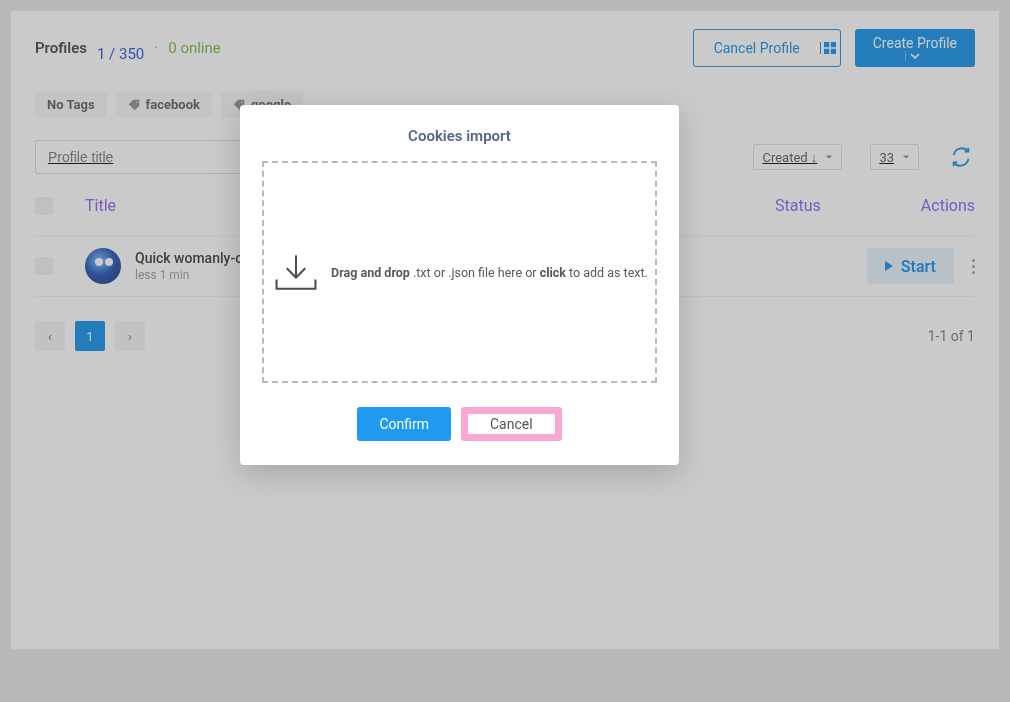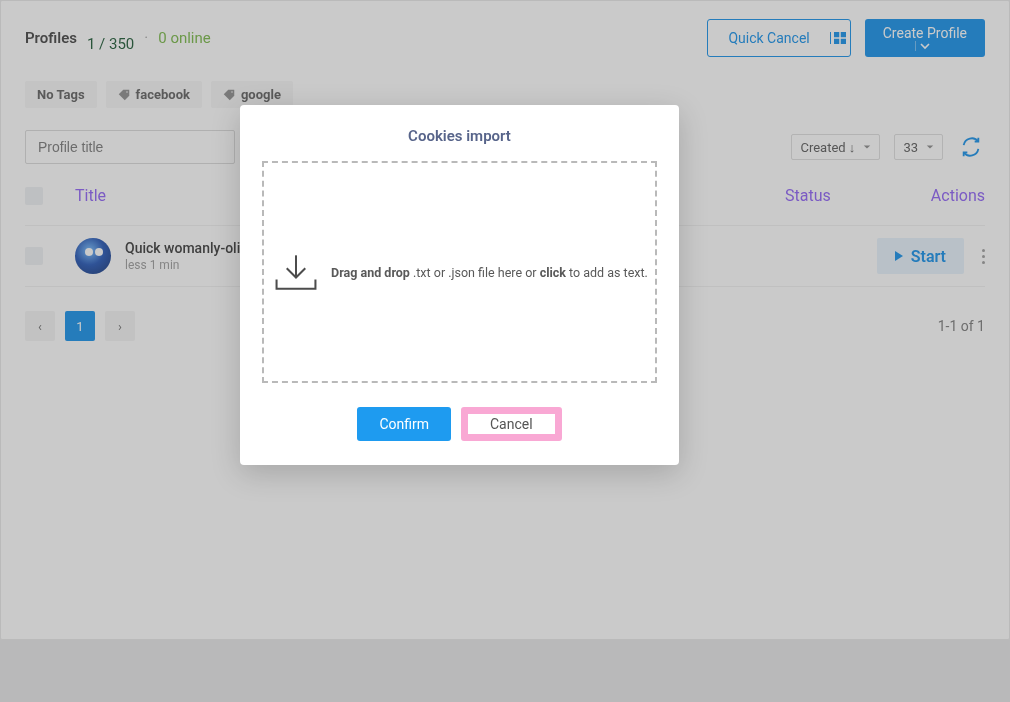--- a/index.html
+++ b/index.html
@@ -1,40 +1,41 @@
 <!DOCTYPE html>
 <html><head>
 <meta charset="utf-8">
 <style>
   * { box-sizing: border-box; margin: 0; padding: 0; }
   html, body { width: 1010px; height: 702px; overflow: hidden; font-family: -apple-system, BlinkMacSystemFont, "Segoe UI", Roboto, sans-serif; background:#e6e6e8; }
   .page {
     position: relative;
     width: 100%; height: 100%;
+    padding: 10px;
   }
   .card {
     background:#fff;
     border:1px solid #e8e8e8;
     border-radius:2px;
     padding: 18px 24px 24px 24px;
     min-height: 640px;
   }
   .topbar {
     display:flex;
     align-items:center;
     justify-content:space-between;
   }
   .topbar-left {
     display:flex; align-items:center; gap:10px;
     color:#3a3a3a;
     font-size:15px;
   }
   .topbar-left .dot { color:#a7a7a7; }
   .online { color:#74b641; }
-  .count { color:#14532d;margin-top:12px; }
+  .count { color:#1d4ed8;margin-top:12px; }
   .title-lbl { font-weight:600; color:#3d3d3d; }
   .topbar-right { display:flex; gap:14px; }
   .btn {
     display:inline-flex; align-items:center; justify-content:center;
     font-size:14px; cursor:pointer;
     border-radius:3px;
     height:38px;
     user-select:none;
   }
   .btn-outline {
@@ -51,21 +52,21 @@
   .chev { width:10px;height:10px; }
 
   .tags-row { display:flex; gap:9px; margin-top:24px;font-weight:bold; }
   .tag {
     background:#f6f6f6; color:#5b5b5b; font-size:13px;
     padding:6px 12px; border-radius:2px;
     display:inline-flex; gap:6px; align-items:center;
   }
   .tag-icon { width:12px;height:12px; fill:#8a8a8a; }
 
-  .filters-row { display:flex; align-items:center; gap:14px; margin-top:22px; }
+  .filters-row { display:flex; align-items:center; gap:28px; margin-top:22px;text-decoration:underline; }
   .profile-input {
     flex:0 0 210px; height:34px; padding:0 12px;
     border:1px solid #d9d9d9; color:#999; font-size:14px;
     background:#fff; border-radius:2px;
   }
   .filters-spacer { flex:1; }
   .select {
     height:26px; padding:0 8px; border:1px solid #ddd; background:#fff;
     display:flex; align-items:center; gap:8px; font-size:13px; color:#555;
     border-radius:2px;
@@ -154,21 +155,21 @@
 
     <div class="topbar">
       <div class="topbar-left">
         <span class="title-lbl">Profiles</span>
         <span class="count">1 / 350</span>
         <span class="dot">·</span>
         <span class="online">0 online</span>
       </div>
       <div class="topbar-right">
         <div class="quick-wrap btn btn-outline">
-          <div class="quick-main">Quick Cancel</div>
+          <div class="quick-main">Cancel Profile</div>
           <div class="quick-side">
             <svg class="win-icon" viewBox="0 0 16 16">
               <rect x="0" y="0" width="7" height="7" fill="#0c8ce9"></rect>
               <rect x="9" y="0" width="7" height="7" fill="#0c8ce9"></rect>
               <rect x="0" y="9" width="7" height="7" fill="#0c8ce9"></rect>
               <rect x="9" y="9" width="7" height="7" fill="#0c8ce9"></rect>
             </svg>
           </div>
         </div>
         <div class="create-wrap btn btn-primary">

